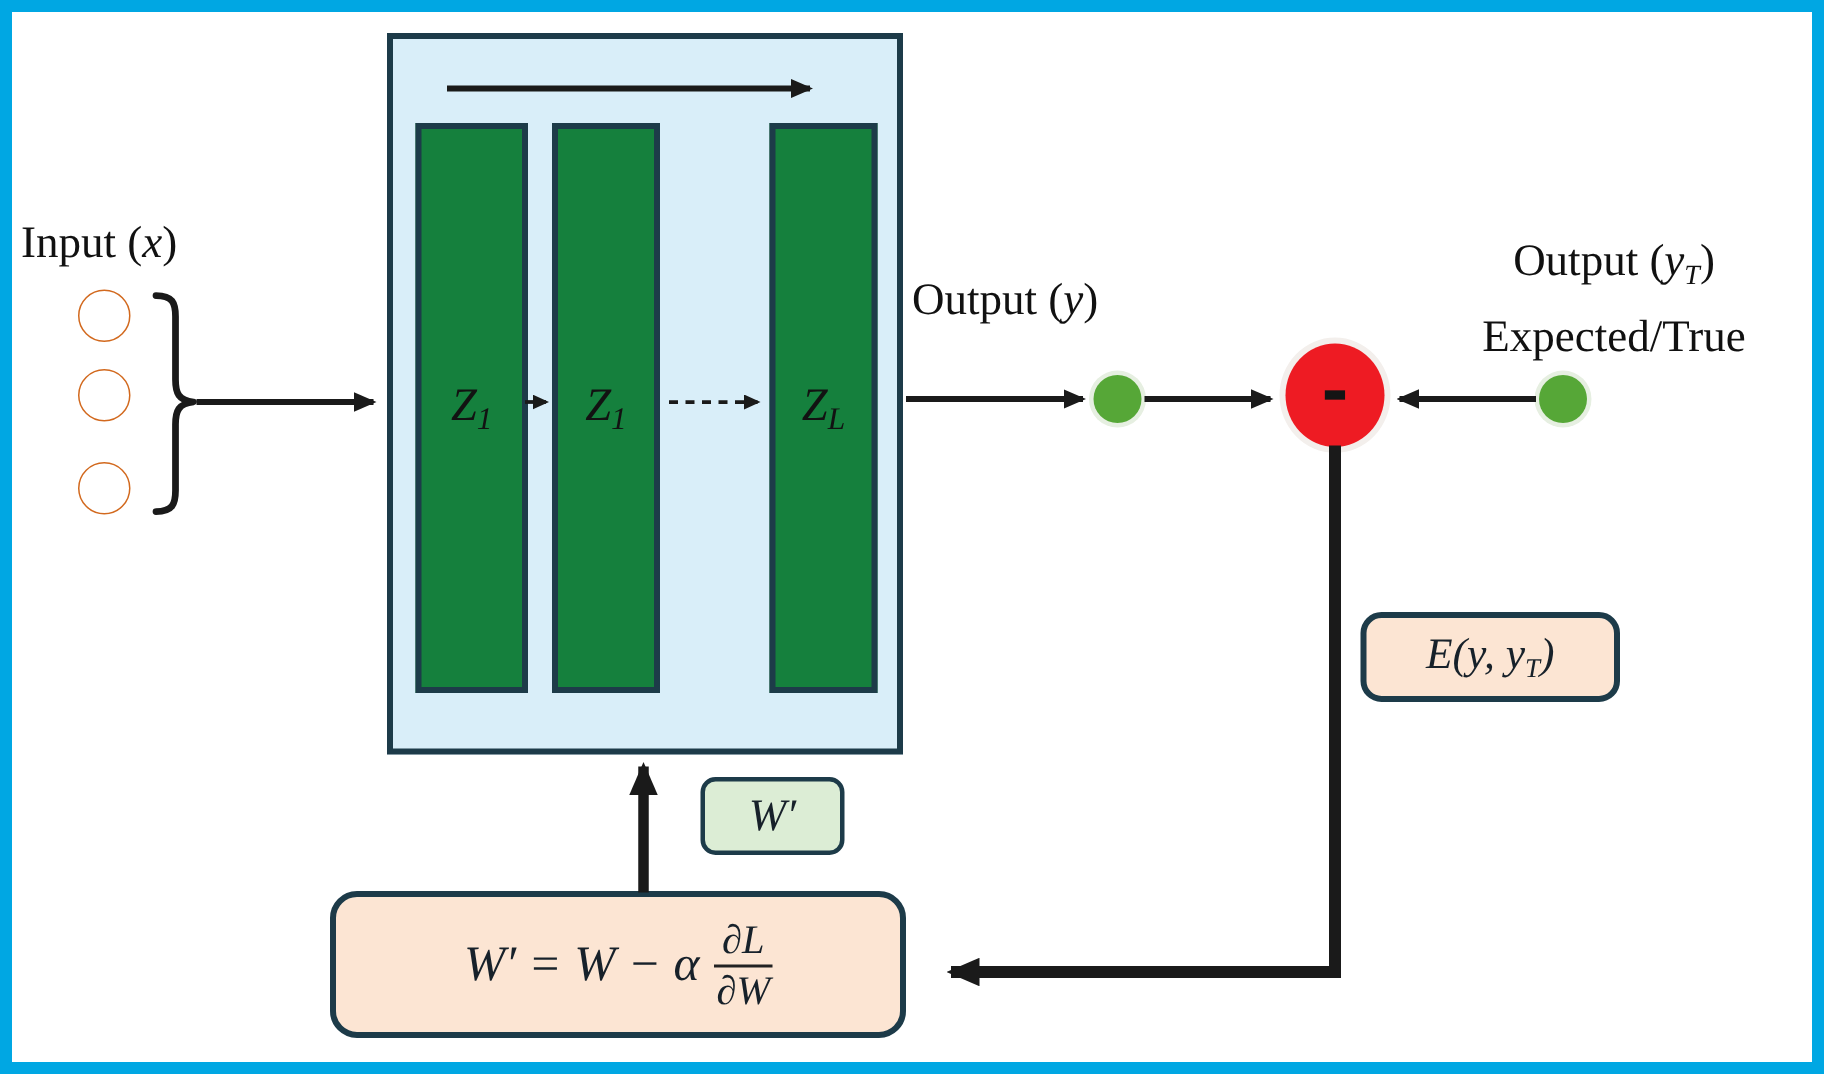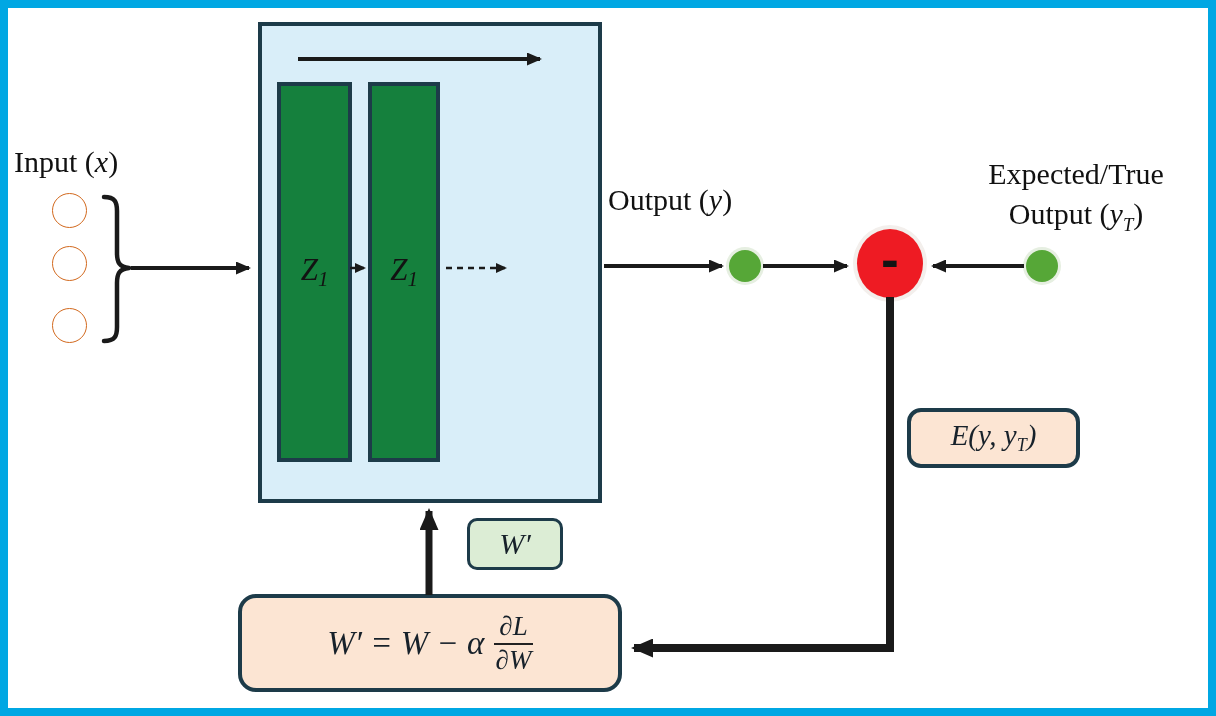--- a/index.html
+++ b/index.html
@@ -43,21 +43,21 @@
   .comparator{position:absolute;left:857px;top:229px;width:66px;height:69px;border-radius:50%;
               background:var(--compare-red);box-shadow:0 0 0 4px #f3efec;
               display:flex;align-items:center;justify-content:center;z-index:5;}
   .minus{font-family:"DejaVu Sans",sans-serif;font-weight:700;font-size:44px;color:#141414;
          line-height:0;margin-top:-4px;}
 
   .panel{position:absolute;box-sizing:border-box;background:var(--panel-fill);
          border:4px solid var(--box-stroke);display:flex;align-items:center;justify-content:center;z-index:5;}
   .error-box{left:907px;top:408px;width:173px;height:60px;border-radius:14px;
              font-style:italic;font-size:29px;color:#17212a;}
-  .update-box{left:238px;top:594px;width:384px;height:98px;border-radius:18px;gap:10px;color:#17212a;}
+  .update-box{left:220px;top:594px;width:384px;height:98px;border-radius:18px;gap:10px;color:#17212a;}
   .lhs{font-style:italic;font-size:33px;white-space:pre;}
   .frac{display:inline-flex;flex-direction:column;align-items:center;font-style:italic;
         font-size:27px;line-height:1.12;}
   .frac .num{padding:0 5px 1px;border-bottom:2.5px solid #222;}
 
   .wbox{position:absolute;left:467px;top:518px;width:96px;height:52px;box-sizing:border-box;
         background:var(--weight-fill);border:3px solid var(--box-stroke);border-radius:10px;
         display:flex;align-items:center;justify-content:center;
         font-style:italic;font-size:30px;color:#17212a;z-index:5;}
 
@@ -72,36 +72,39 @@
 <div class="canvas">
 
   <div class="network-box"></div>
 
   <div class="layer-rect l1">
     <span class="zl"><span>Z</span><span class="zsub">1</span></span>
   </div>
   <div class="layer-rect l2">
     <span class="zl"><span>Z</span><span class="zsub">1</span></span>
   </div>
+  <div class="layer-rect l3">
+    <span class="zl"><span>Z</span><span class="zsub">L</span></span>
+  </div>
 
   <div class="lbl input-lbl">
     <span>Input (</span><span class="it">x</span><span>)</span>
   </div>
   <div class="neuron n1"></div>
   <div class="neuron n2"></div>
   <div class="neuron n3"></div>
 
   <div class="lbl output-lbl">
     <span>Output (</span><span class="it">y</span><span>)</span>
   </div>
   <div class="node output-node"></div>
 
   <div class="lbl expected-lbl">
+    <div><span>Output (</span><span class="it">y</span><span class="sub it">T</span><span>)</span></div>
     <div>Expected/True</div>
-    <div><span>Output (</span><span class="it">y</span><span class="sub it">T</span><span>)</span></div>
   </div>
   <div class="node expected-node"></div>
 
   <div class="comparator">
     <span class="minus">-</span>
   </div>
 
   <div class="panel error-box">
     <span><span>E(y, y</span><span class="sub">T</span><span>)</span></span>
   </div>

